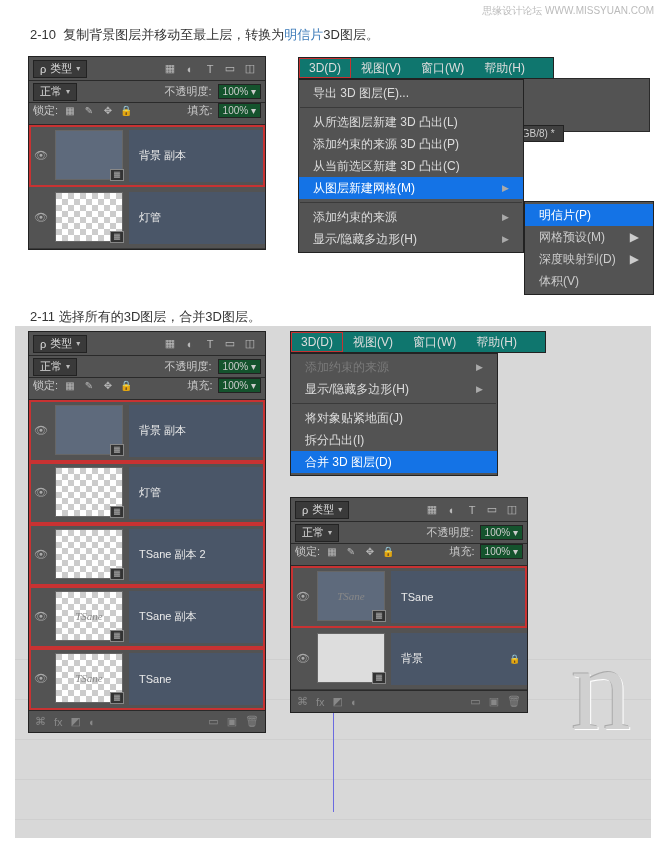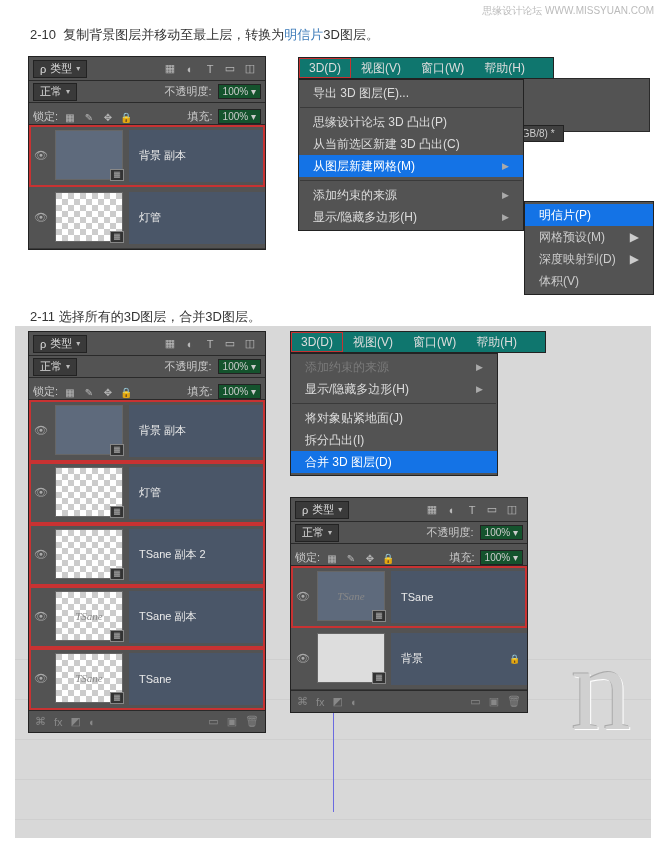--- a/index.html
+++ b/index.html
@@ -12,21 +12,21 @@
 .layers{position:absolute;background:#535353;border:1px solid #222;font-size:11px}
 .lp-header{display:flex;align-items:center;height:24px;border-bottom:1px solid #2a2a2a;padding:0 4px;gap:4px}
 .dropdown{display:inline-flex;align-items:center;background:#3a3a3a;border:1px solid #222;height:18px;padding:0 6px;gap:4px;color:#ddd}
 .dropdown .arrow{font-size:8px;color:#bbb}
 .icon-slot{display:flex;gap:6px;margin-left:auto;padding-right:4px}
 .mini-icon{width:14px;height:14px;display:inline-flex;align-items:center;justify-content:center;color:#b8b8b8;font-size:11px}
 .lp-row{display:flex;align-items:center;height:22px;padding:0 4px;gap:6px;border-bottom:1px solid #2a2a2a}
 .lp-row .label{color:#c8c8c8}
 .lp-row .spacer{flex:1}
 .pct{background:#14532d;border:1px solid #222;padding:1px 4px;font-size:10px}
-.lp-lockrow{display:flex;align-items:flex-end;height:22px;padding:0 4px;gap:5px;border-bottom:1px solid #2a2a2a}
+.lp-lockrow{display:flex;align-items:flex-start;height:22px;padding:0 4px;gap:5px;border-bottom:1px solid #2a2a2a}
 .lock-ic{width:14px;height:14px;display:inline-flex;align-items:center;justify-content:center;color:#b8b8b8;font-size:10px}
 .layer-list{max-height:700px}
 .layer-item{display:flex;align-items:center;height:62px;border-bottom:1px solid #3a3a3a}
 .eye{width:24px;text-align:center;color:#aaa;font-size:11px}
 .thumb-wrap{width:74px;height:52px;position:relative;margin-left:2px}
 .thumb{width:68px;height:50px;border:1px solid #666;background:#ddd;position:relative}
 .thumb.dark{background:#5e6a7c}
 .thumb.checker{background:repeating-conic-gradient(#fff 0 25%,#ccc 0 50%) 0 0/12px 12px}
 .thumb .corner{position:absolute;right:-2px;bottom:-2px;width:14px;height:12px;background:#333;border:1px solid #888;font-size:8px;text-align:center;color:#aaa;line-height:10px}
 .thumb .tlabel{position:absolute;inset:0;display:flex;align-items:center;justify-content:center;color:#888;font-size:11px;font-style:italic;font-family:Georgia,serif}
@@ -134,21 +134,22 @@
 <div class="menubar" style="left:298px;top:57px;width:256px">
   <div class="mitem hl">3D(D)</div>
   <div class="mitem">视图(V)</div>
   <div class="mitem">窗口(W)</div>
   <div class="mitem">帮助(H)</div>
 </div>
 
 <div class="menu" style="left:298px;top:79px;width:226px">
   <div class="mi">导出 3D 图层(E)...</div>
   <div class="sep"></div>
-  <div class="mi">思缘设计论坛 3D 凸出(P)</div>
+  <div class="mi">从所选图层新建 3D 凸出(L)</div>
+  <div class="mi">添加约束的来源 3D 凸出(P)</div>
   <div class="mi">从当前选区新建 3D 凸出(C)</div>
   <div class="mi blue">
       <span>从图层新建网格(M)</span>
       <span class="arr">▶</span>
     </div>
   <div class="sep"></div>
   <div class="mi">
       <span>添加约束的来源</span>
       <span class="arr">▶</span>
     </div>

